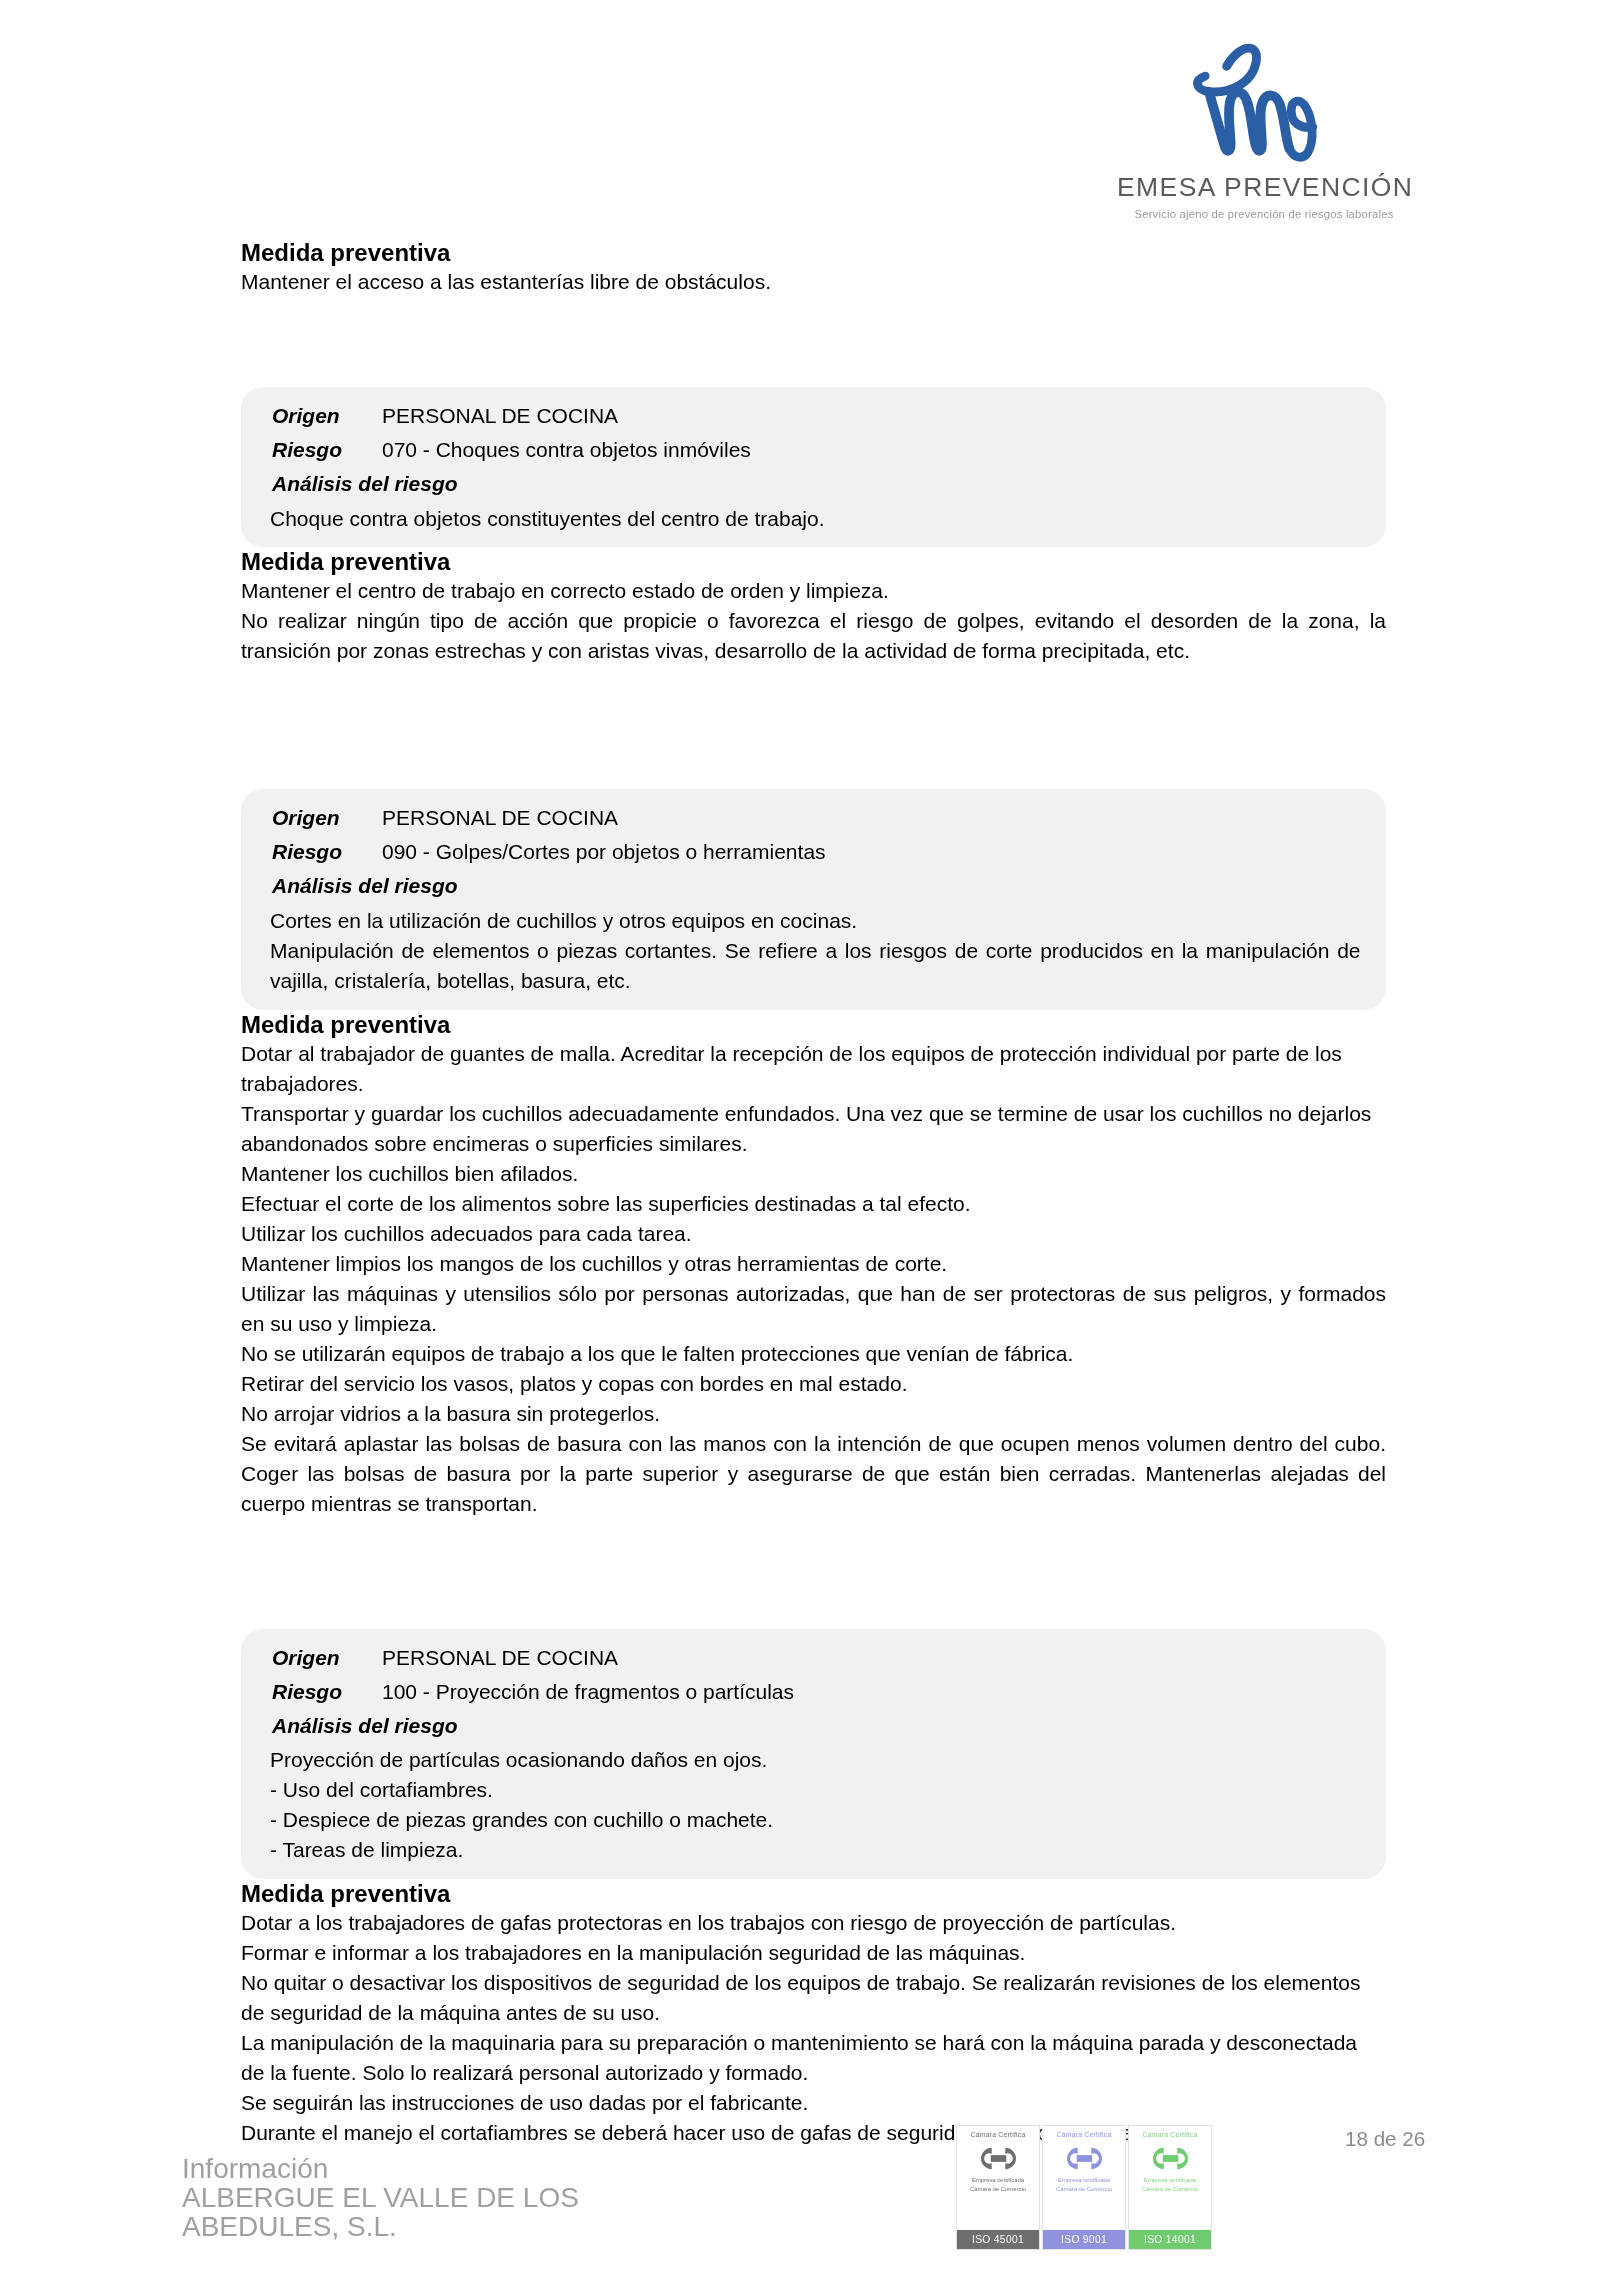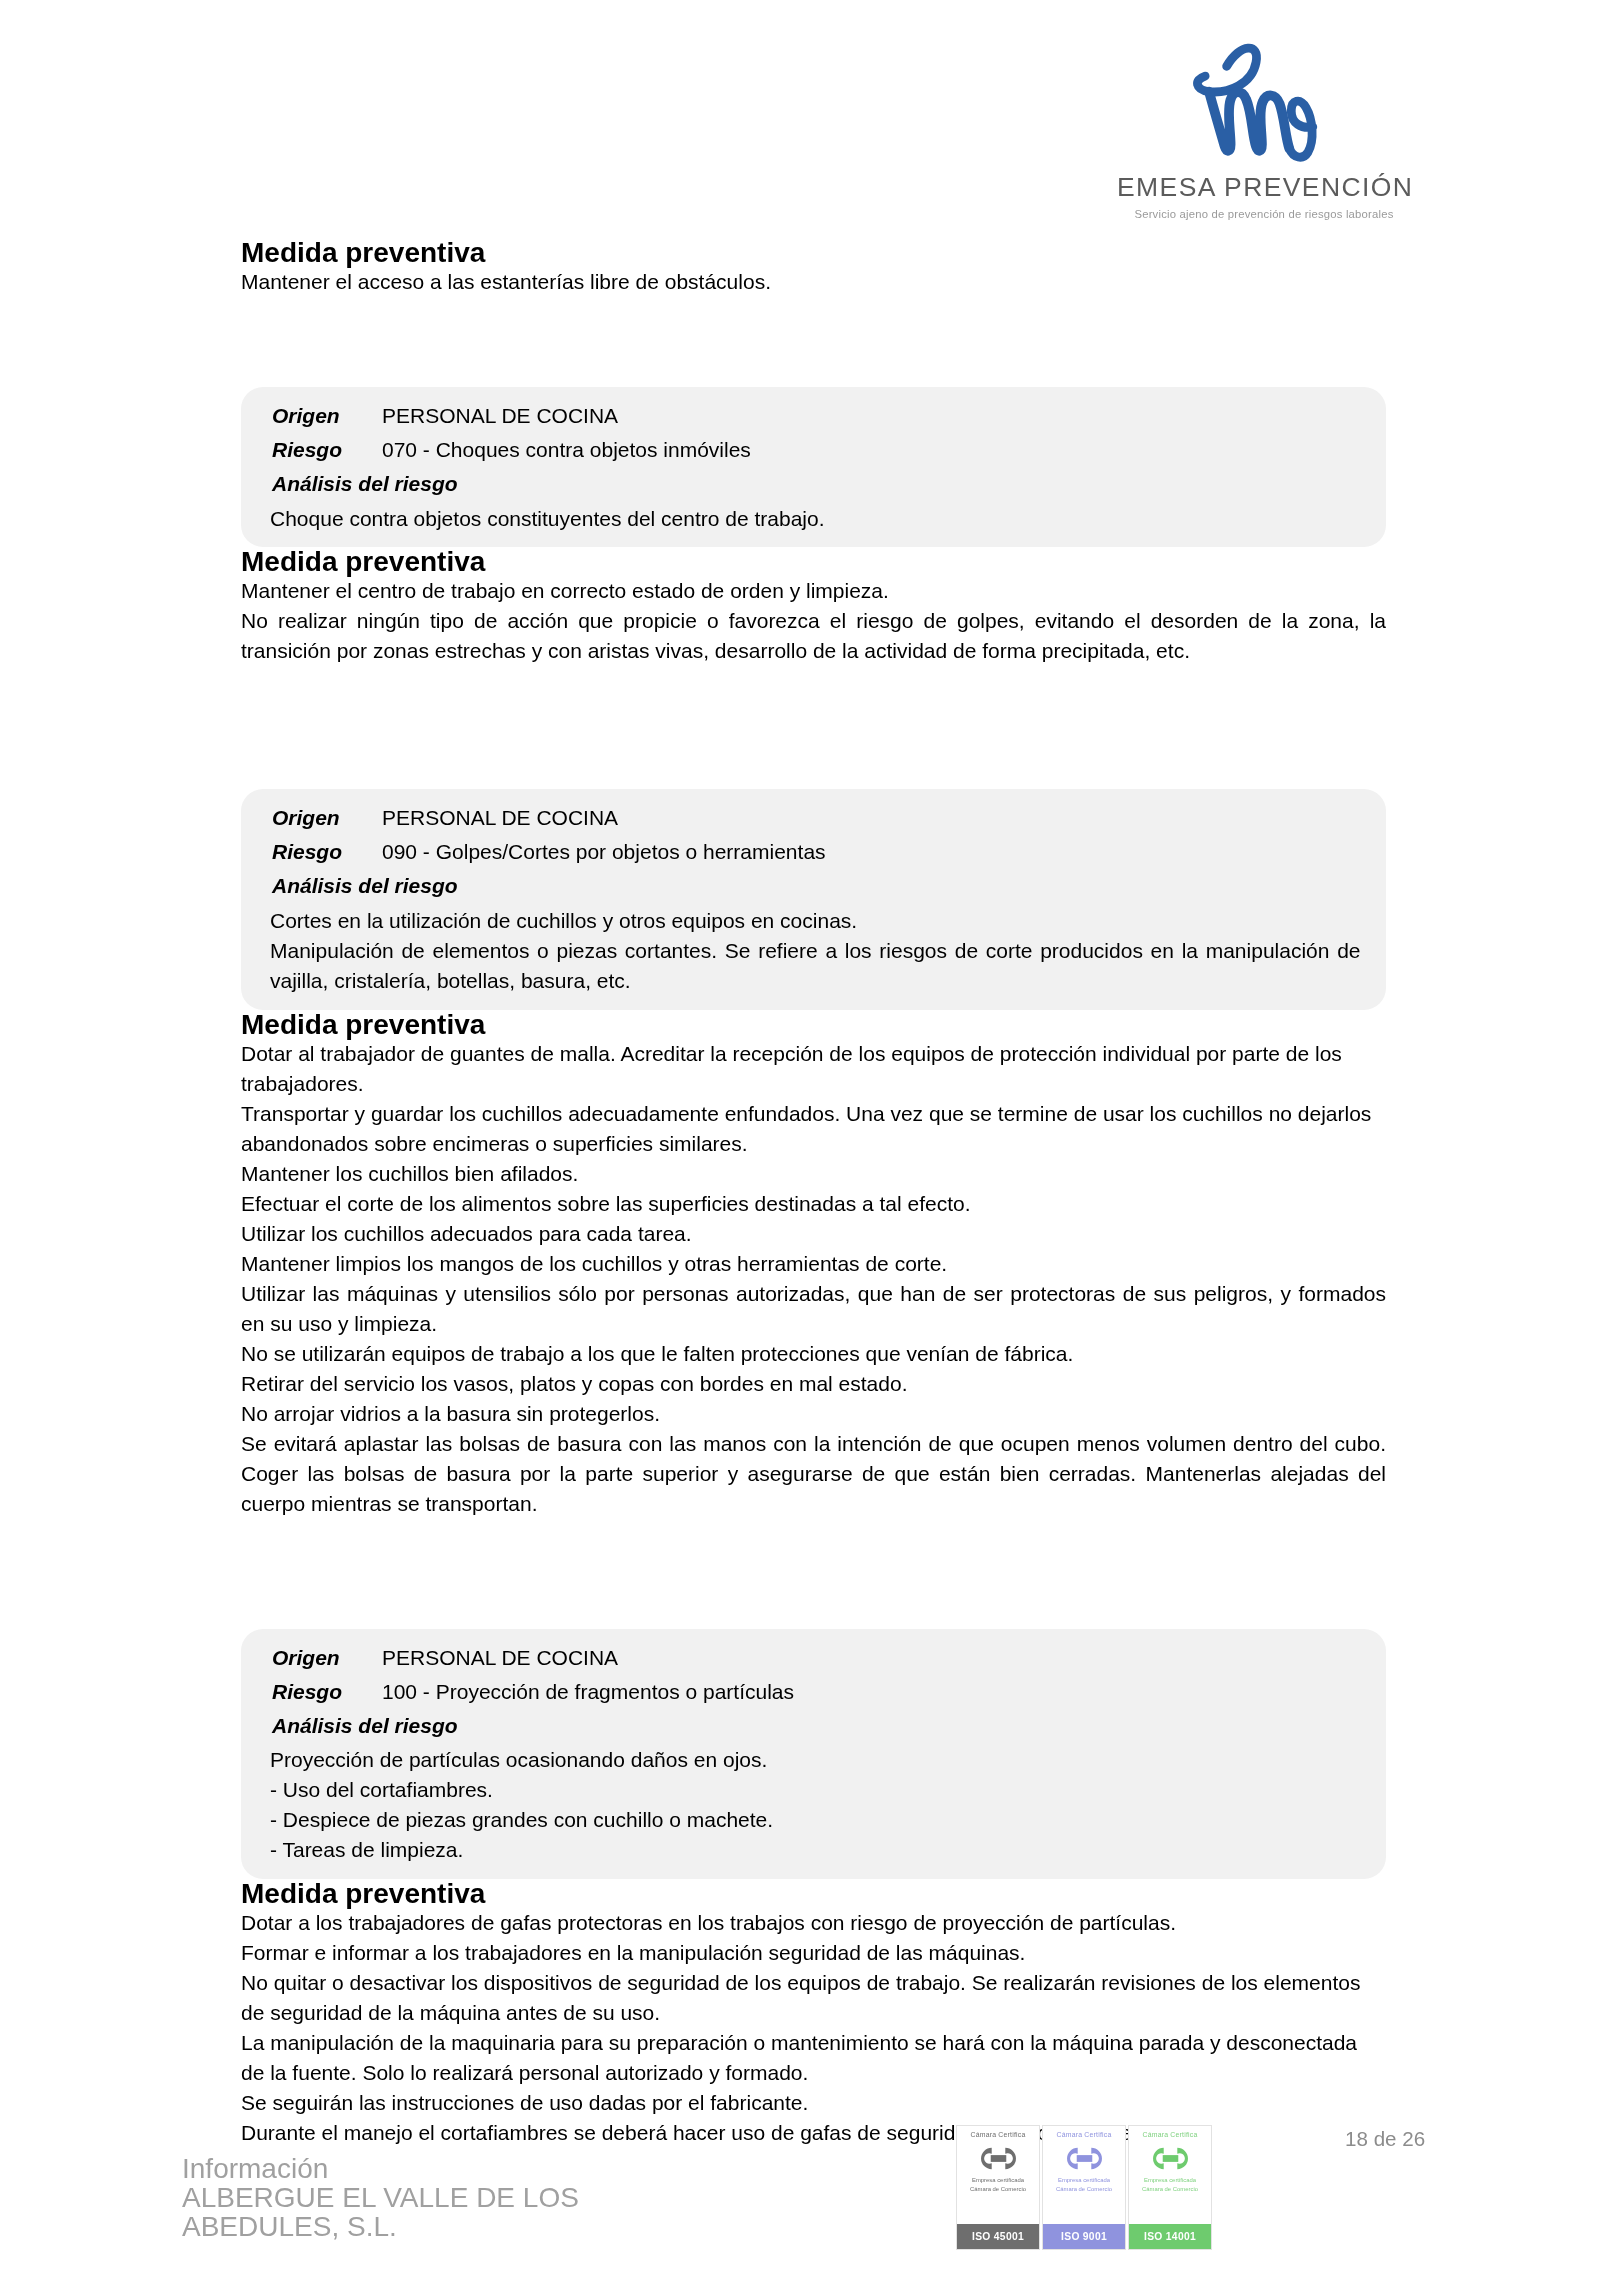--- a/index.html
+++ b/index.html
@@ -62,21 +62,21 @@
   .content {
     position: absolute;
     left: 241px;
     top: 238px;
     width: 1145px;
   }
 
   .mp-block { margin: 0; }
 
   .mp-title {
-    font-size: 28px;
+    font-size: 24px;
     font-weight: bold;
     line-height: 29px;
     margin: 0;
   }
   .mp-line {
     font-size: 21px;
     line-height: 30px;
     margin: 0;
     text-align: left;
   }
@@ -176,26 +176,26 @@
   }
   .cert-logo { margin-top: 3.9px; }
   .cert-txt1, .cert-txt2 {
     font-size: 5.9px;
     margin-top: 2.9px;
     white-space: nowrap;
   }
   .cert-band {
     margin-top: auto;
     width: 100%;
-    height: 25px;
+    height: 19px;
     display: flex;
     align-items: center;
     justify-content: center;
     font-size: 10.3px;
-    font-weight: bold;
+    font-weight: normal;
     color: #ffffff;
     letter-spacing: 0.3px;
   }
   .cert.gray  .cert-top, .cert.gray  .cert-txt1, .cert.gray  .cert-txt2 { color: #6e6e6e; }
   .cert.blue  .cert-top, .cert.blue  .cert-txt1, .cert.blue  .cert-txt2 { color: #8f93de; }
   .cert.green .cert-top, .cert.green .cert-txt1, .cert.green .cert-txt2 { color: #7fd17f; }
   .cert.gray  .cert-band { background: #6e6e6e; }
   .cert.blue  .cert-band { background: #8f93de; }
   .cert.green .cert-band { background: #6ecb6e; }
 

